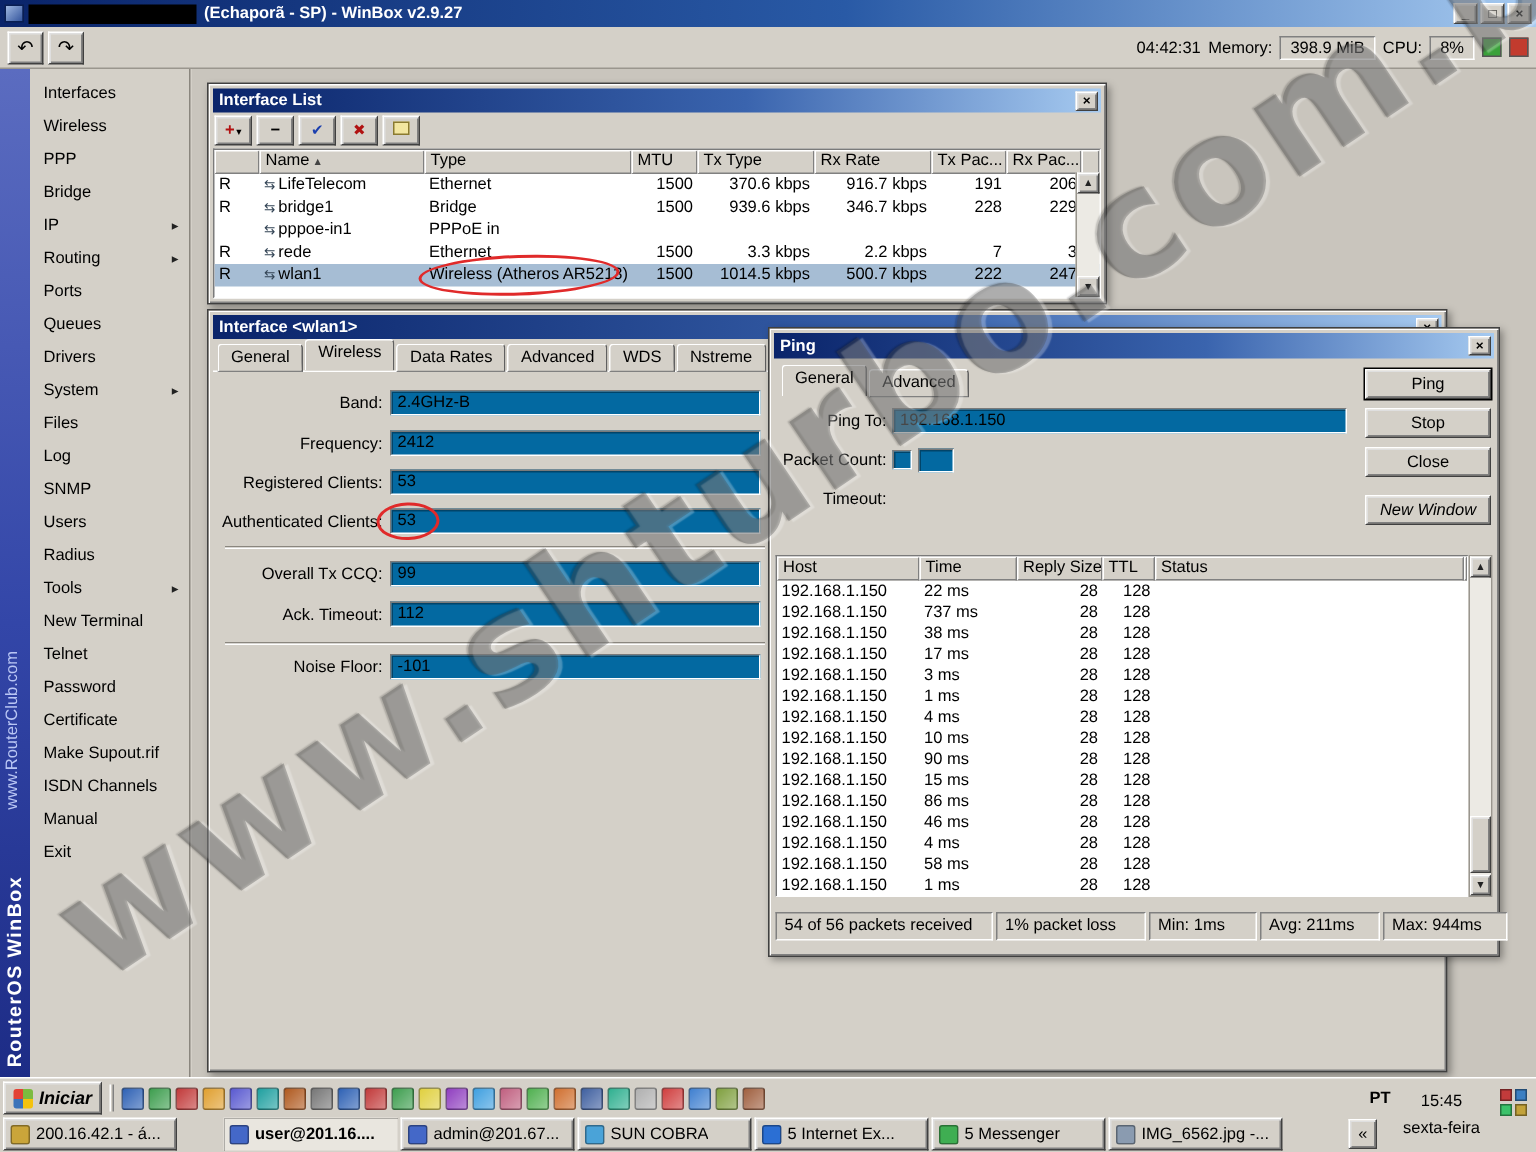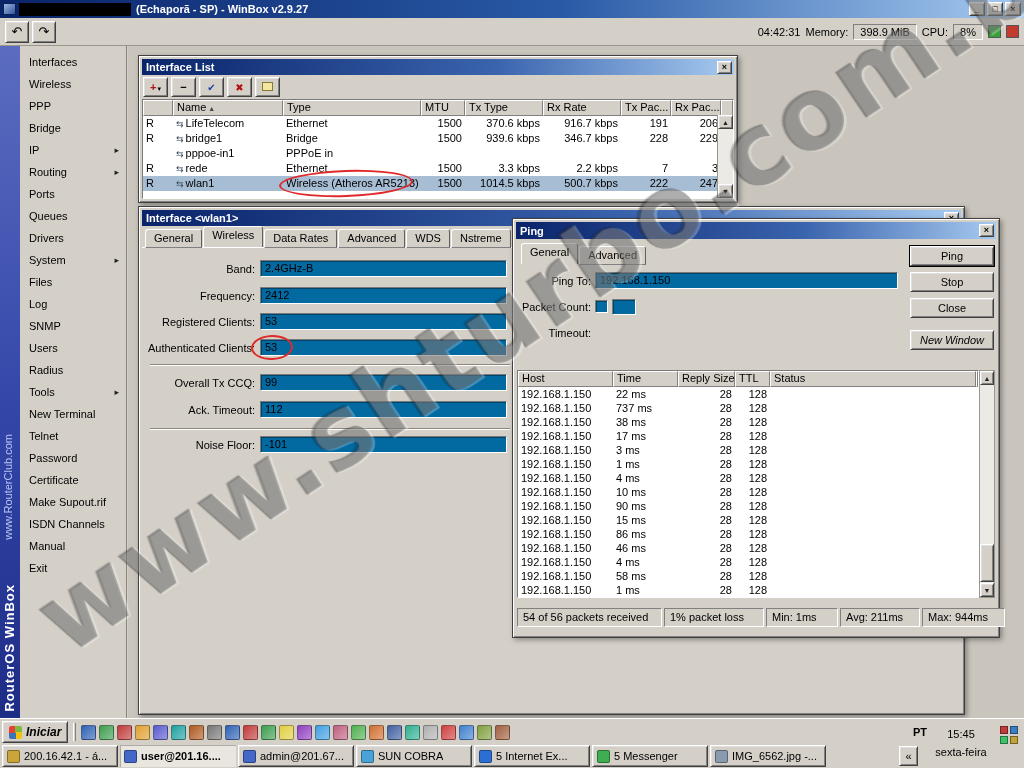--- a/index.html
+++ b/index.html
@@ -130,21 +130,21 @@
   .flagico { width:13px; height:13px; border-radius:2px;
              background:conic-gradient(#7cbb3f 0 90deg,#f4c20d 0 180deg,#3b73b9 0 270deg,#e34234 0 360deg); }
   .qsep { width:3px; height:18px; border-left:1px solid #fff; border-right:1px solid #808080; margin:0 2px; }
   .ql { display:flex; gap:3px; align-items:center; }
   .qi { width:15px; height:15px; border:1px solid rgba(0,0,0,.35); border-radius:2px; }
   .lang { position:absolute; right:92px; top:5px; width:24px; height:17px; text-align:center; font-weight:bold; line-height:17px; }
   .chev { position:absolute; right:106px; top:27px; width:19px; height:20px; text-align:center; line-height:18px; }
   .tb2 { position:absolute; left:2px; top:26px; height:22px; display:flex; gap:2px;text-align:center; }
   .task { width:116px; height:22px; display:flex; align-items:center; gap:4px; padding:0 4px;
           overflow:hidden; white-space:nowrap; cursor:default; }
-  .task.act { background:#e9e6df; border-color:#808080 #fff #fff #808080; box-shadow:inset 1px 1px 0 rgba(0,0,0,.25); font-weight:bold; }
+  .task.act { background:#e9e6df; border-color:#808080 #fff #fff #808080; box-shadow:inset 1px 1px 0 rgba(0,0,0,.25); font-weight:bold;margin-left:29px; }
   .ticon { width:13px; height:13px; flex:none; border-radius:2px; border:1px solid rgba(0,0,0,.35); }
   .tlabel { overflow:hidden; text-overflow:ellipsis; }
   .clock { position:absolute; right:26px; top:6px; width:74px; text-align:center; line-height:18px; }
   .trays { position:absolute; right:3px; top:7px; width:21px; display:flex; flex-wrap:wrap; gap:2px; }
   .tico { width:8px; height:8px; border:1px solid rgba(0,0,0,.4); }
 </style>
 </head>
 <body>
 
 <div class="screen">

